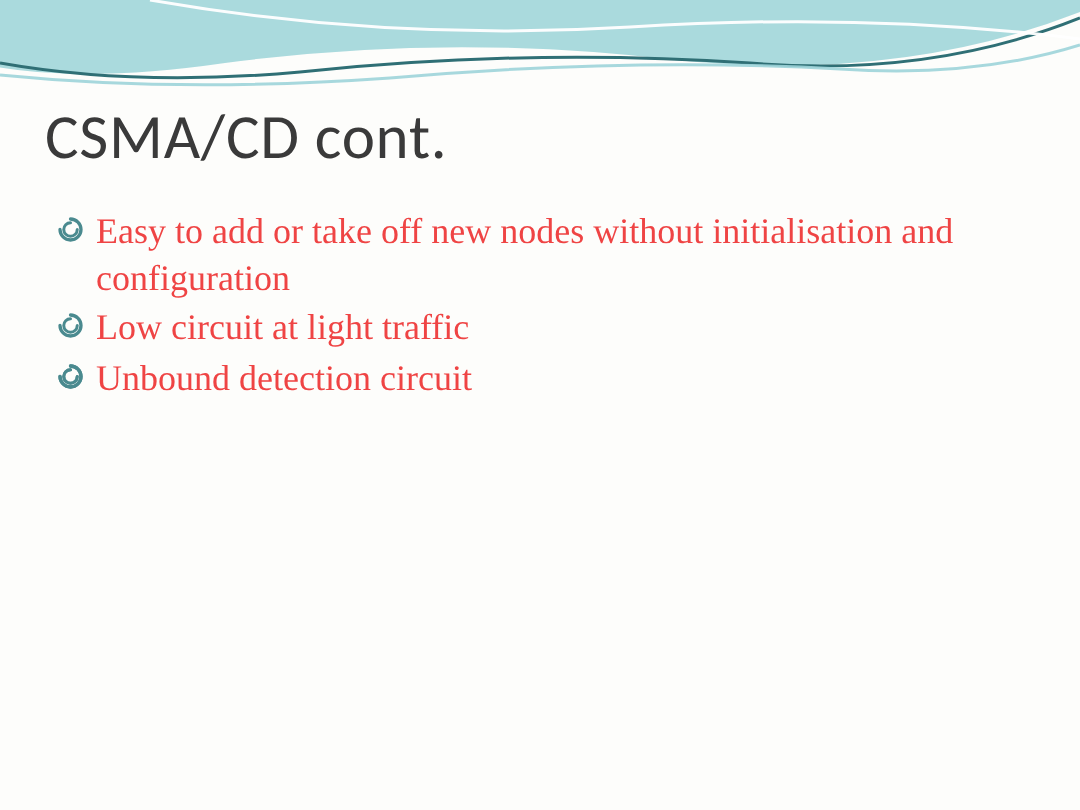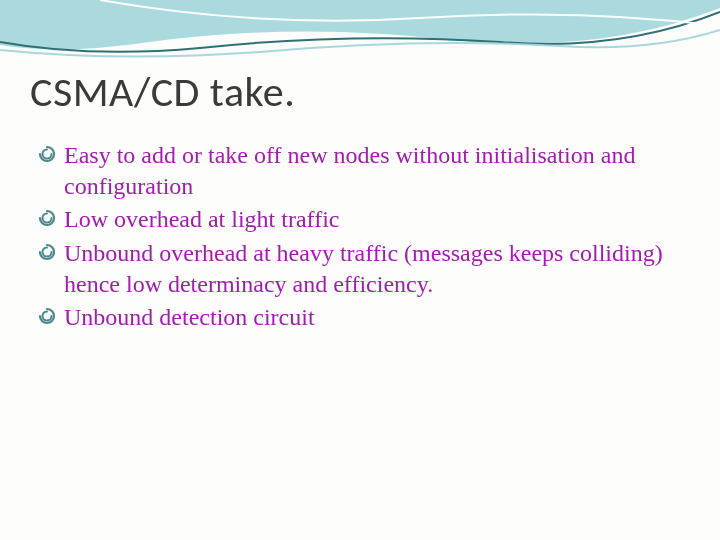--- a/index.html
+++ b/index.html
@@ -30,21 +30,21 @@
     letter-spacing: 0.5px;
   }
   .content {
     position: absolute;
     top: 140px;
     left: 38px;
     right: 40px;
   }
   .bullet-item {
     font-size: 24px;
-    color: #a21caf;
+    color: #ef4444;
     line-height: 1.3;
     margin-bottom: 2px;
     padding-left: 26px;
     position: relative;
   }
   .bullet-icon {
     position: absolute;
     left: 0;
     top: 3px;
     font-size: 20px;
@@ -56,49 +56,48 @@
 
 <div class="wave-container">
   <svg width="720" height="90" viewBox="0 0 720 90">
     <path d="M 0 0 L 720 0 L 720 8 Q 600 55 450 40 Q 300 22 150 42 Q 60 55 0 45 Z" fill="#8ecdd3" opacity="0.75"></path>
     <path d="M 0 42 Q 90 58 200 48 Q 350 32 500 42 Q 620 52 720 12" fill="none" stroke="#2f6f75" stroke-width="2"></path>
     <path d="M 100 0 Q 260 28 420 18 Q 580 8 720 26" fill="none" stroke="#ffffff" stroke-width="2" opacity="0.95"></path>
     <path d="M 0 50 Q 120 62 260 52 Q 420 38 560 46 Q 650 52 720 30" fill="none" stroke="#9dd4d9" stroke-width="2" opacity="0.9"></path>
   </svg>
 </div>
 
-<h1 class="slide-title">CSMA/CD take.</h1>
+<h1 class="slide-title">CSMA/CD cont.</h1>
 
 <div class="content">
   <div class="bullet-item">
     <span class="bullet-icon">
       <svg width="18" height="18" viewBox="0 0 18 18">
         <path d="M 9 2 A 7 7 0 1 1 2 9" fill="none" stroke="#4a8a8f" stroke-width="2.2" stroke-linecap="round"></path>
         <path d="M 9 4.5 A 4.5 4.5 0 1 0 13.5 9" fill="none" stroke="#4a8a8f" stroke-width="2" stroke-linecap="round"></path>
       </svg>
     </span>
     <span>Easy to add or take off new nodes without initialisation and configuration</span>
   </div>
   <div class="bullet-item">
     <span class="bullet-icon">
       <svg width="18" height="18" viewBox="0 0 18 18">
         <path d="M 9 2 A 7 7 0 1 1 2 9" fill="none" stroke="#4a8a8f" stroke-width="2.2" stroke-linecap="round"></path>
         <path d="M 9 4.5 A 4.5 4.5 0 1 0 13.5 9" fill="none" stroke="#4a8a8f" stroke-width="2" stroke-linecap="round"></path>
       </svg>
     </span>
-    <span>Low overhead at light traffic</span>
+    <span>Low circuit at light traffic</span>
   </div>
   <div class="bullet-item">
     <span class="bullet-icon">
       <svg width="18" height="18" viewBox="0 0 18 18">
         <path d="M 9 2 A 7 7 0 1 1 2 9" fill="none" stroke="#4a8a8f" stroke-width="2.2" stroke-linecap="round"></path>
         <path d="M 9 4.5 A 4.5 4.5 0 1 0 13.5 9" fill="none" stroke="#4a8a8f" stroke-width="2" stroke-linecap="round"></path>
       </svg>
     </span>
-    <span>Unbound overhead at heavy traffic (messages keeps colliding) hence low determinacy and efficiency.</span>
   </div>
   <div class="bullet-item">
     <span class="bullet-icon">
       <svg width="18" height="18" viewBox="0 0 18 18">
         <path d="M 9 2 A 7 7 0 1 1 2 9" fill="none" stroke="#4a8a8f" stroke-width="2.2" stroke-linecap="round"></path>
         <path d="M 9 4.5 A 4.5 4.5 0 1 0 13.5 9" fill="none" stroke="#4a8a8f" stroke-width="2" stroke-linecap="round"></path>
       </svg>
     </span>
     <span>Unbound detection circuit</span>
   </div>

